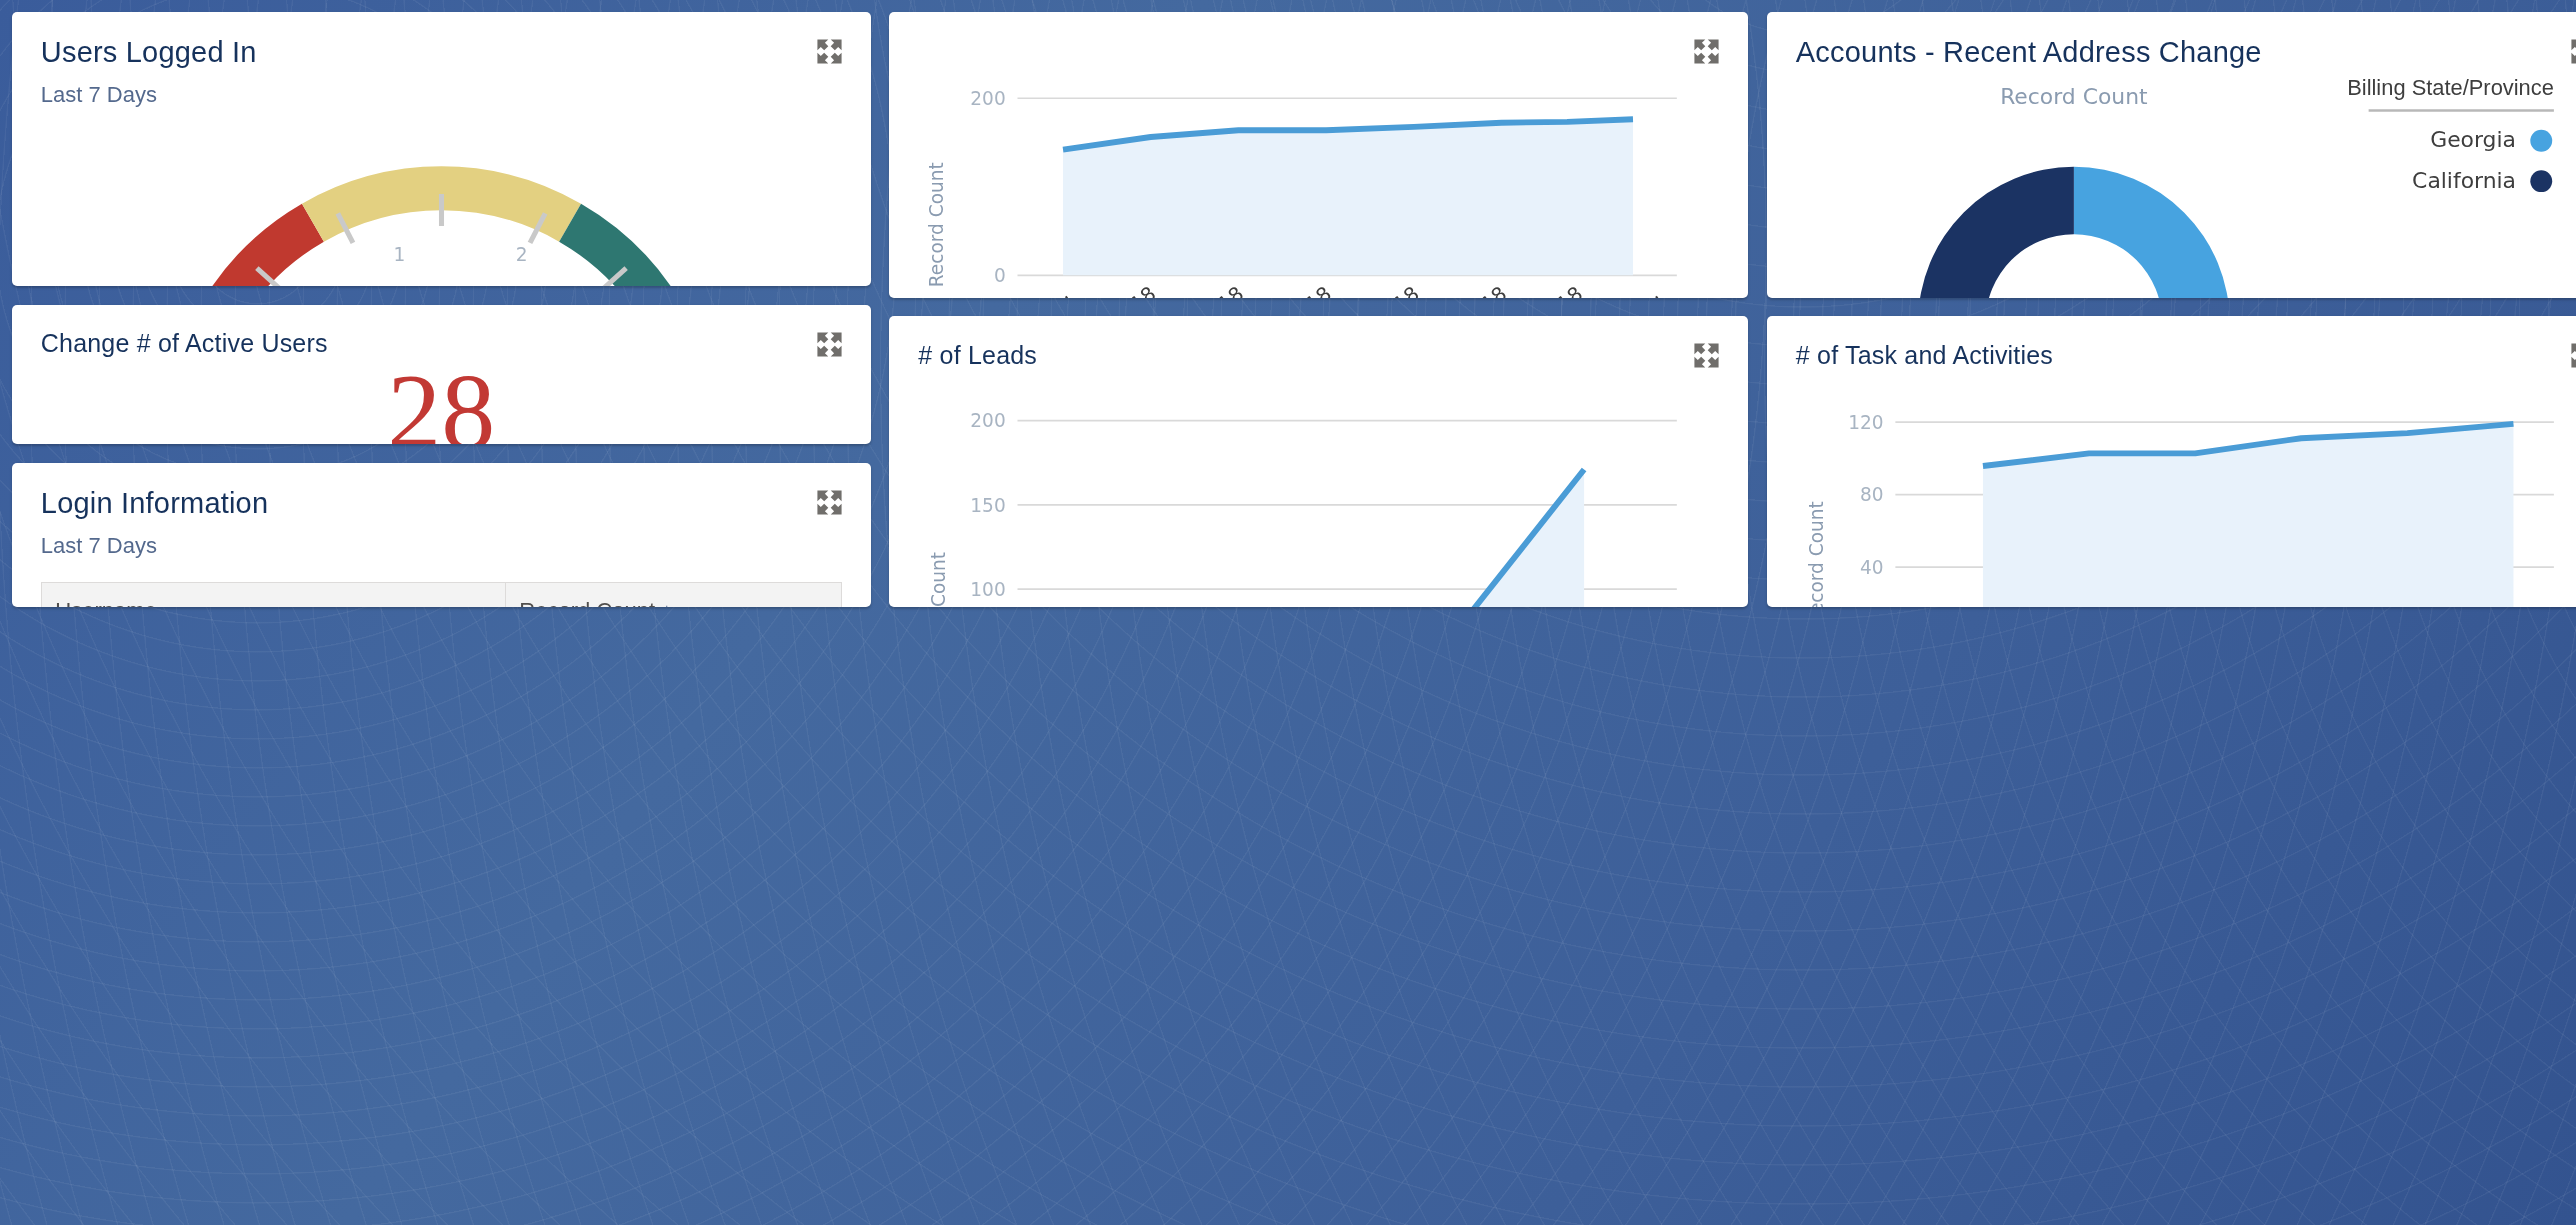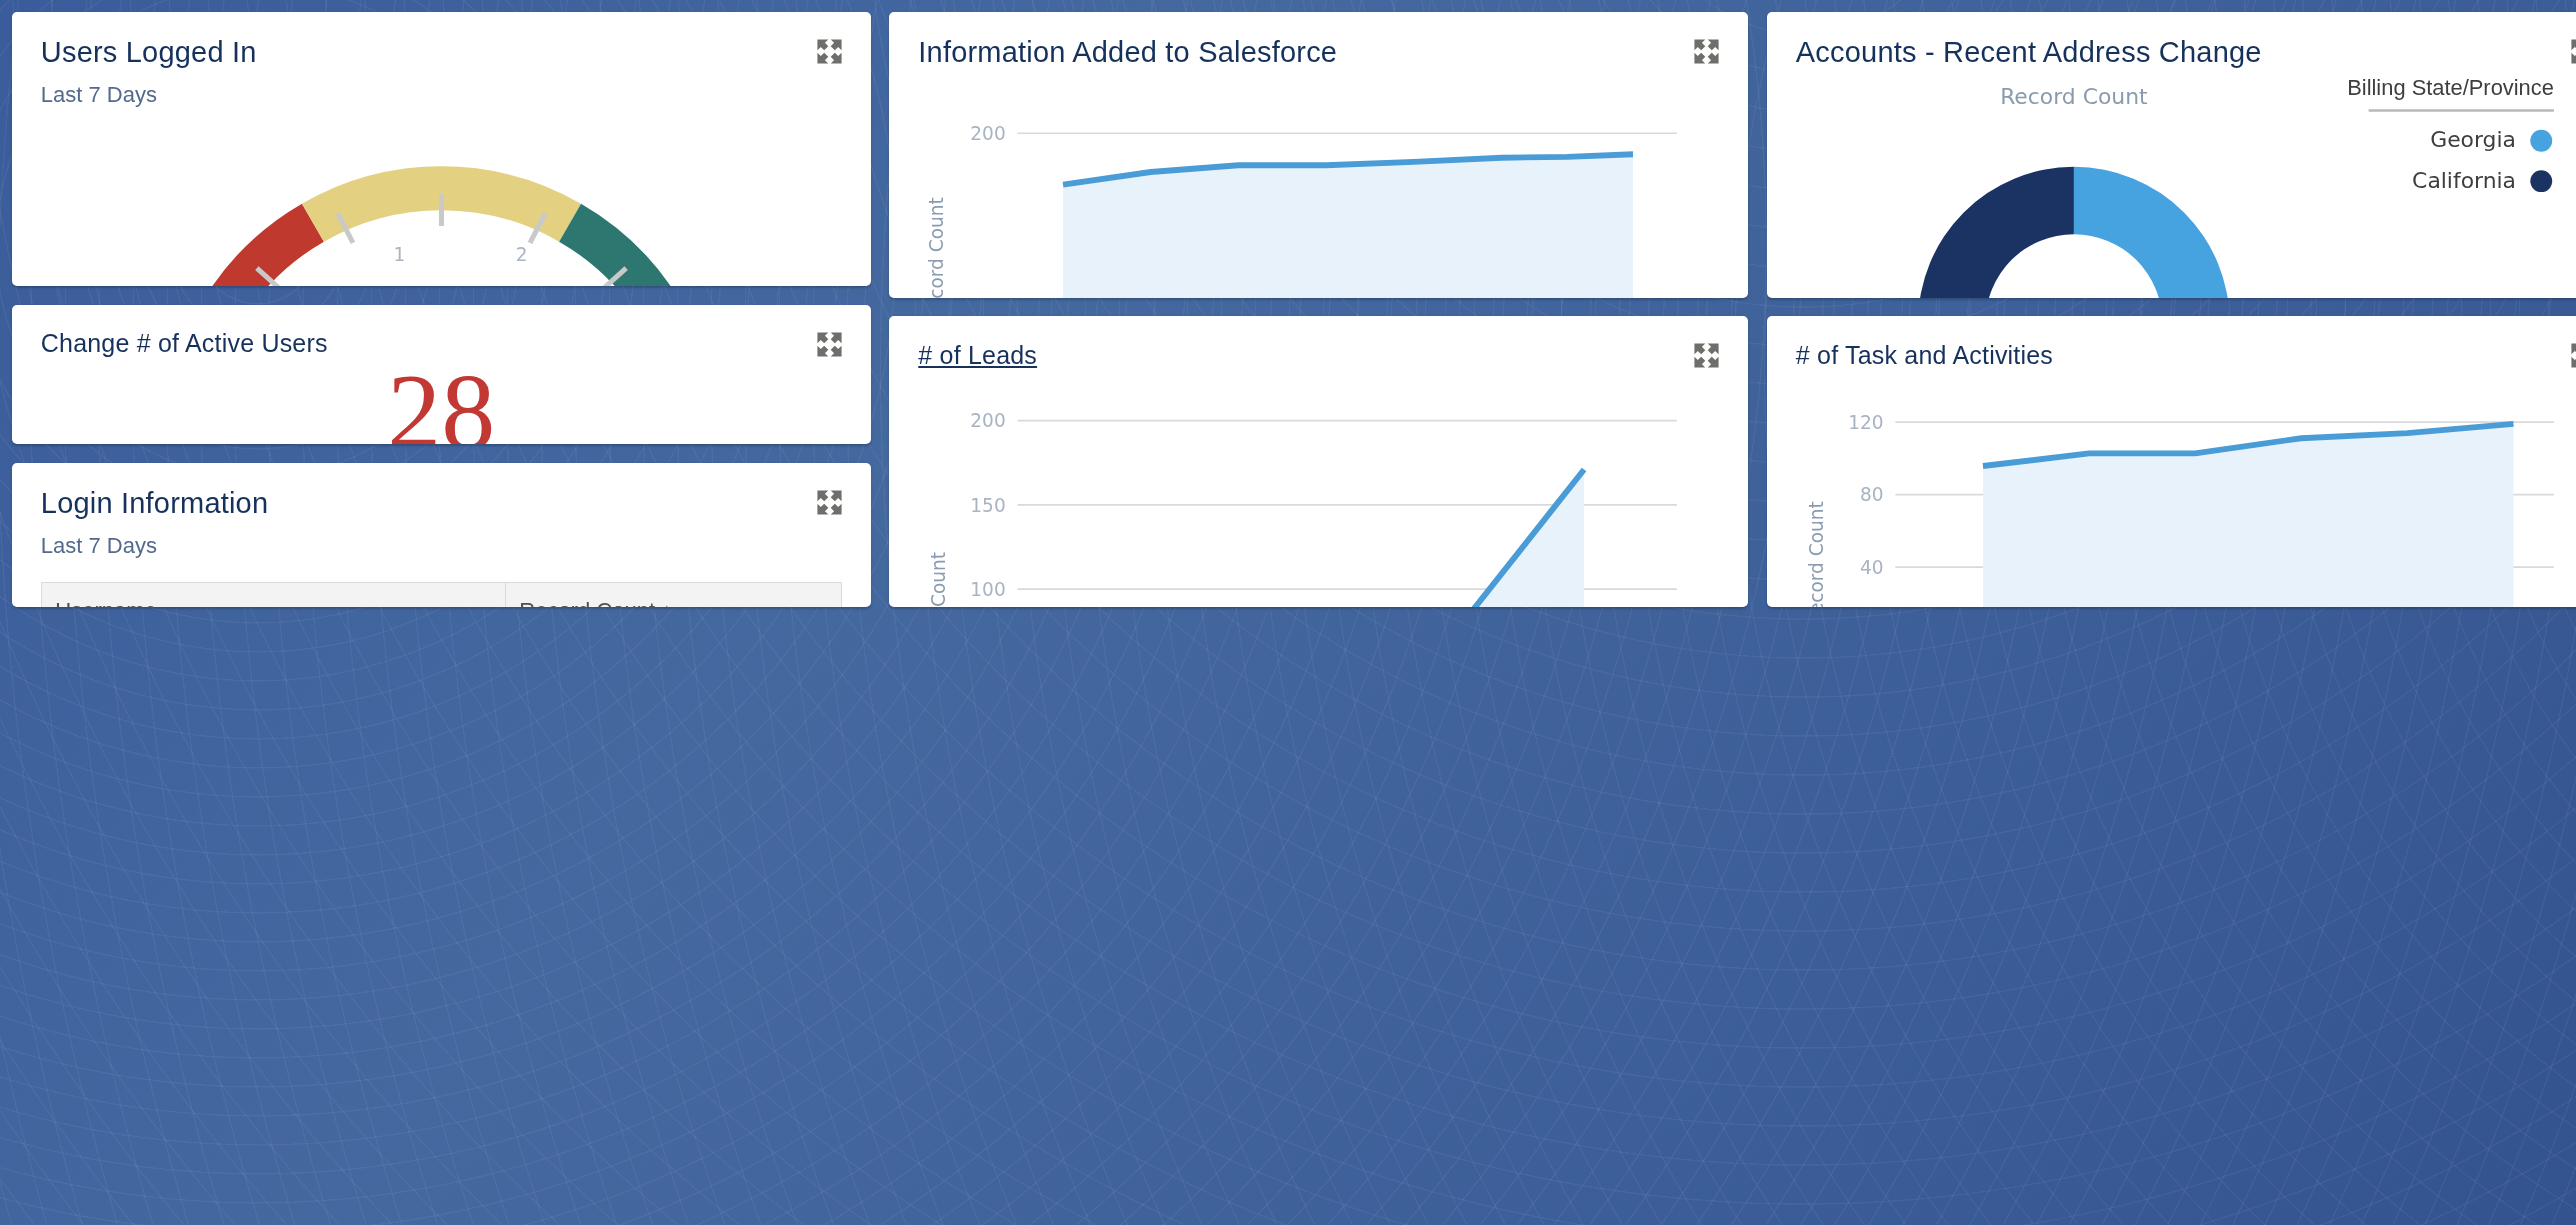--- a/index.html
+++ b/index.html
@@ -164,21 +164,20 @@
           </tr>
         </thead>
 
       </table>
     </div>
   </div>
 
   <div class="col">
 
     <div class="card" style="height:595px;">
-      <div class="card-title">Information Added to Salesforce</div>
       <div class="expand-icon">
         <svg viewBox="0 0 24 24" fill="#706e6b">
           <path d="M2 2h9L8.2 4.8 11 7.6 7.6 11 4.8 8.2 2 11z"></path>
           <path d="M22 2h-9l2.8 2.8L13 7.6 16.4 11l2.8-2.8L22 11z"></path>
           <path d="M2 22h9l-2.8-2.8L11 16.4 7.6 13l-2.8 2.8L2 13z"></path>
           <path d="M22 22h-9l2.8-2.8L13 16.4 16.4 13l2.8 2.8L22 13z"></path>
         </svg>
       </div>
       <div class="chart-area">
         <svg class="plot" viewBox="0 0 950 520" preserveAspectRatio="none">
@@ -203,21 +202,21 @@
             <text class="tickdark" transform="translate(790,310) rotate(-38)" text-anchor="end">August 2018</text>
             <text class="tickdark" transform="translate(880,310) rotate(-38)" text-anchor="end">September ...</text>
           </g>
           <text class="axis-title" x="500" y="470" text-anchor="middle">Created Date</text>
         </svg>
       </div>
 
     </div>
 
     <div class="card" style="height:604px;">
-      <div class="card-title" style="font-size:25px;text-decoration:underline;"># of Leads</div>
+      <div class="card-title" style="font-size:25px;"># of Leads</div>
       <div class="expand-icon">
         <svg viewBox="0 0 24 24" fill="#706e6b">
           <path d="M2 2h9L8.2 4.8 11 7.6 7.6 11 4.8 8.2 2 11z"></path>
           <path d="M22 2h-9l2.8 2.8L13 7.6 16.4 11l2.8-2.8L22 11z"></path>
           <path d="M2 22h9l-2.8-2.8L11 16.4 7.6 13l-2.8 2.8L2 13z"></path>
           <path d="M22 22h-9l2.8-2.8L13 16.4 16.4 13l2.8 2.8L22 13z"></path>
         </svg>
       </div>
       <div class="chart-area">
         <svg class="plot" viewBox="0 0 950 560" preserveAspectRatio="none">

